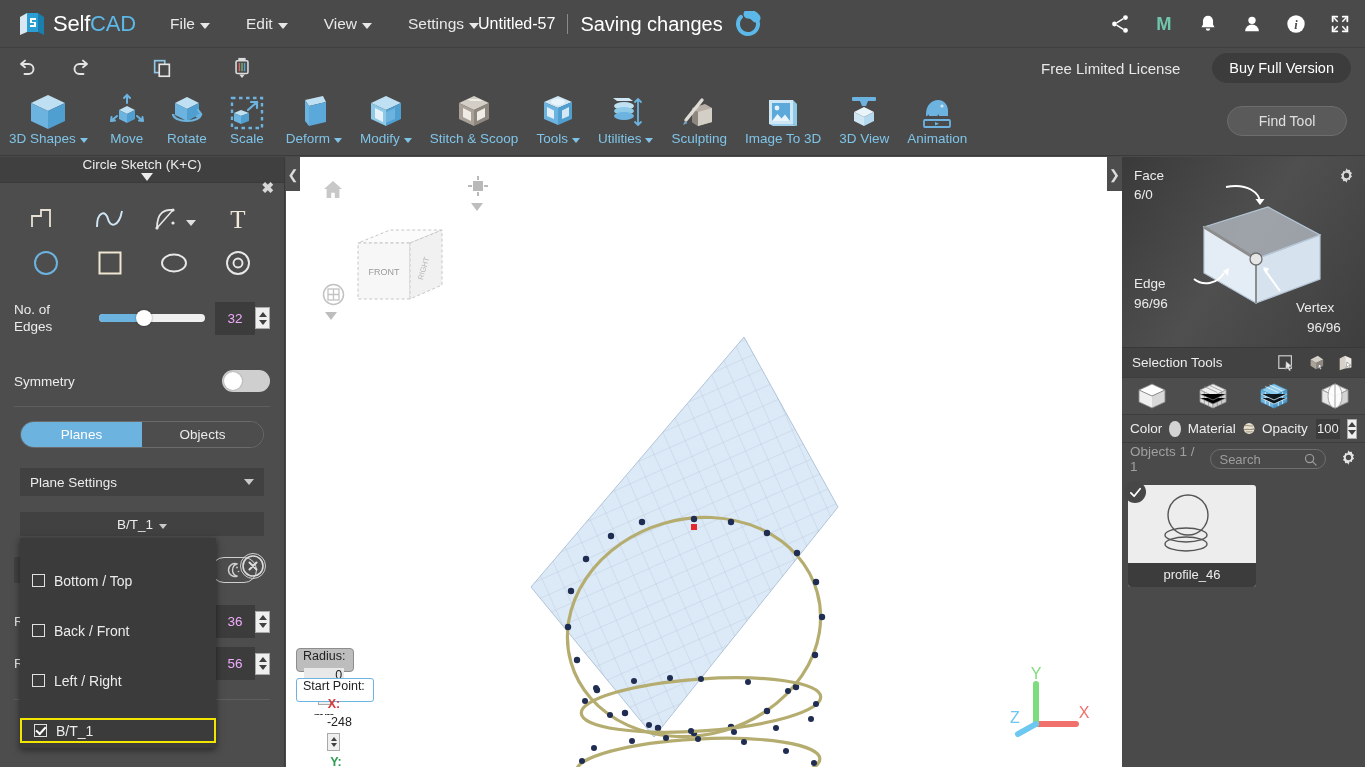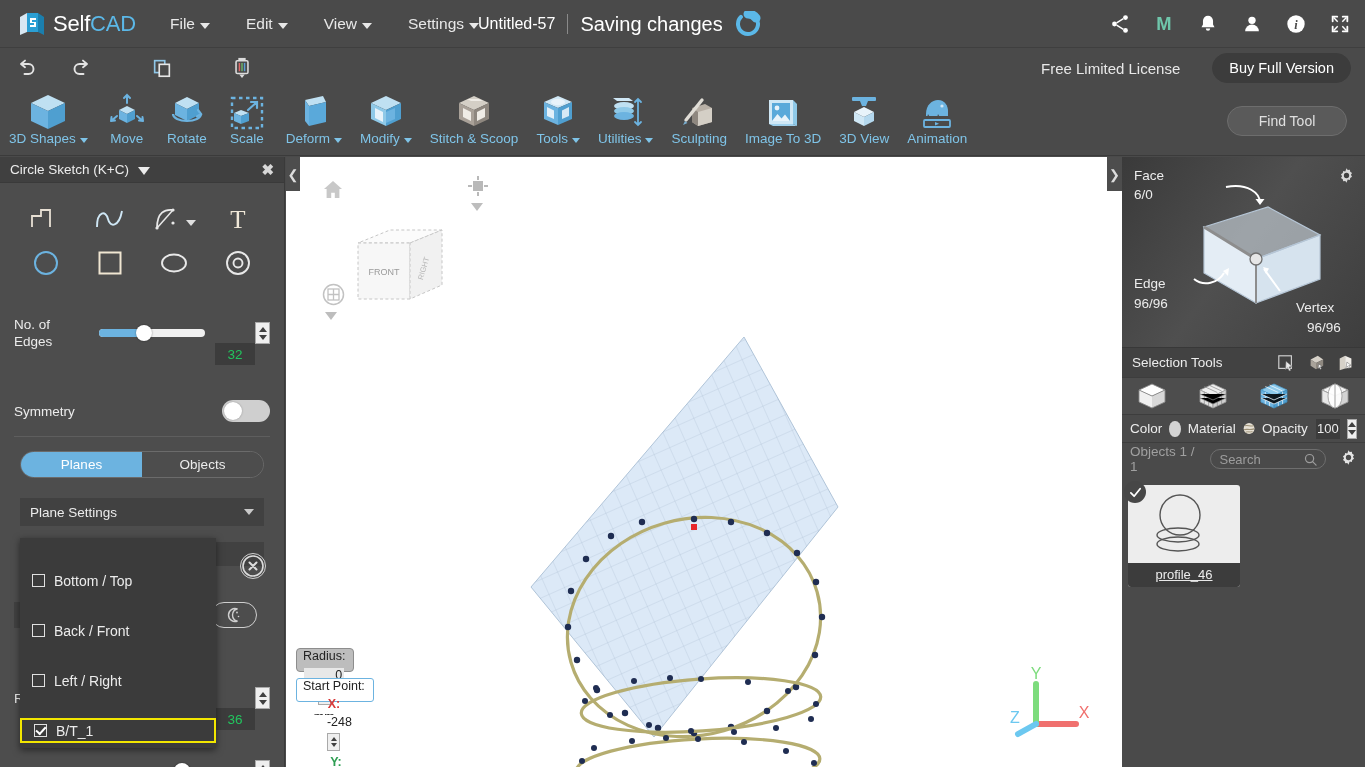--- a/index.html
+++ b/index.html
@@ -94,21 +94,21 @@
     cursor: text;
   }
 
   
   .leftpanel {
     position: absolute; left: 0; top: 157px; width: 285px; height: 610px;
     background: #4d4d4d; border-right: 1px solid #3a3a3a;
   }
   .lp-header {
     height: 26px; background: #404040; display: flex; align-items: center;
-    padding: 0 10px; border-bottom: 1px solid #3a3a3a;
+    padding: 0 10px; border-bottom: 1px solid #3a3a3a; flex-direction: column;
   }
   .lp-title { font-size: 13.5px; color: #ececec; }
   .lp-caret {
     width:0;height:0;border-left:6px solid transparent;border-right:6px solid transparent;
     border-top:8px solid #ececec; margin-left: 9px; position: relative; top:1px;
   }
   .lp-close {
     margin-left: auto; font-size: 15px; color: #d8d8d8; cursor: pointer;
     font-weight: bold; line-height: 1;
   }
@@ -127,24 +127,23 @@
   .slider {
     position: relative; height: 8px; border-radius: 4px; background: #f0f0f0;
     flex: 1; margin: 0 10px;
   }
   .slider .fill { position: absolute; left: 0; top: 0; height: 8px; border-radius: 4px; background: #6cb3e0; }
   .slider .knob {
     position: absolute; top: -4px; width: 16px; height: 16px; border-radius: 50%;
     background: #ffffff; box-shadow: 0 0 2px rgba(0,0,0,.45); cursor: pointer;
   }
   .numbox {
-    width: 40px; height: 22px; background: #3c3c3c; color: #22c55e;
+    width: 40px; height: 33px; background: #3c3c3c; color: #f0abfc;
     font-size: 13.5px; display: flex; align-items: center; justify-content: center;
     border: 1px solid #3c3c3c;
-    margin-top: 42px;
   }
   .spin {
     width: 15px; height: 22px; background: #efefef; border: 1px solid #a9a9a9;
     display: flex; flex-direction: column; align-items: center; justify-content: center;
     cursor: pointer; gap: 3px;
   }
   .spin i {
     display: block; width: 0; height: 0; border-left: 4px solid transparent;
     border-right: 4px solid transparent;
   }
@@ -291,23 +290,22 @@
     background: #4a4a4a;
   }
   .objcount { font-size: 13.5px; color: #a0a0a0; }
   .searchbox {
     width: 120px; height: 20px; border-radius: 10px; border: 1px solid #6e6e6e;
     display: flex; align-items: center; padding: 0 8px; font-size: 13px;
     color: #9d9d9d; cursor: text;
   }
   .objgrid { padding: 10px 0 0 6px; }
   .objcard {
-    width: 112px; background: #ededed; border-radius: 3px; position: relative;
+    width: 128px; background: #ededed; border-radius: 3px; position: relative;
     cursor: pointer;
-    text-decoration: underline;
   }
   .objthumb { height: 78px; display: flex; align-items: center; justify-content: center; }
   .objname {
     background: #3c3c3c; color: #ececec; font-size: 13px; text-align: center;
     padding: 4px 0 5px 0; border-radius: 0 0 3px 3px;
   }
   .objcheck {
     position: absolute; left: -4px; top: -4px; width: 22px; height: 22px;
     border-radius: 50%; background: #474747; display: flex; align-items: center;
     justify-content: center;

